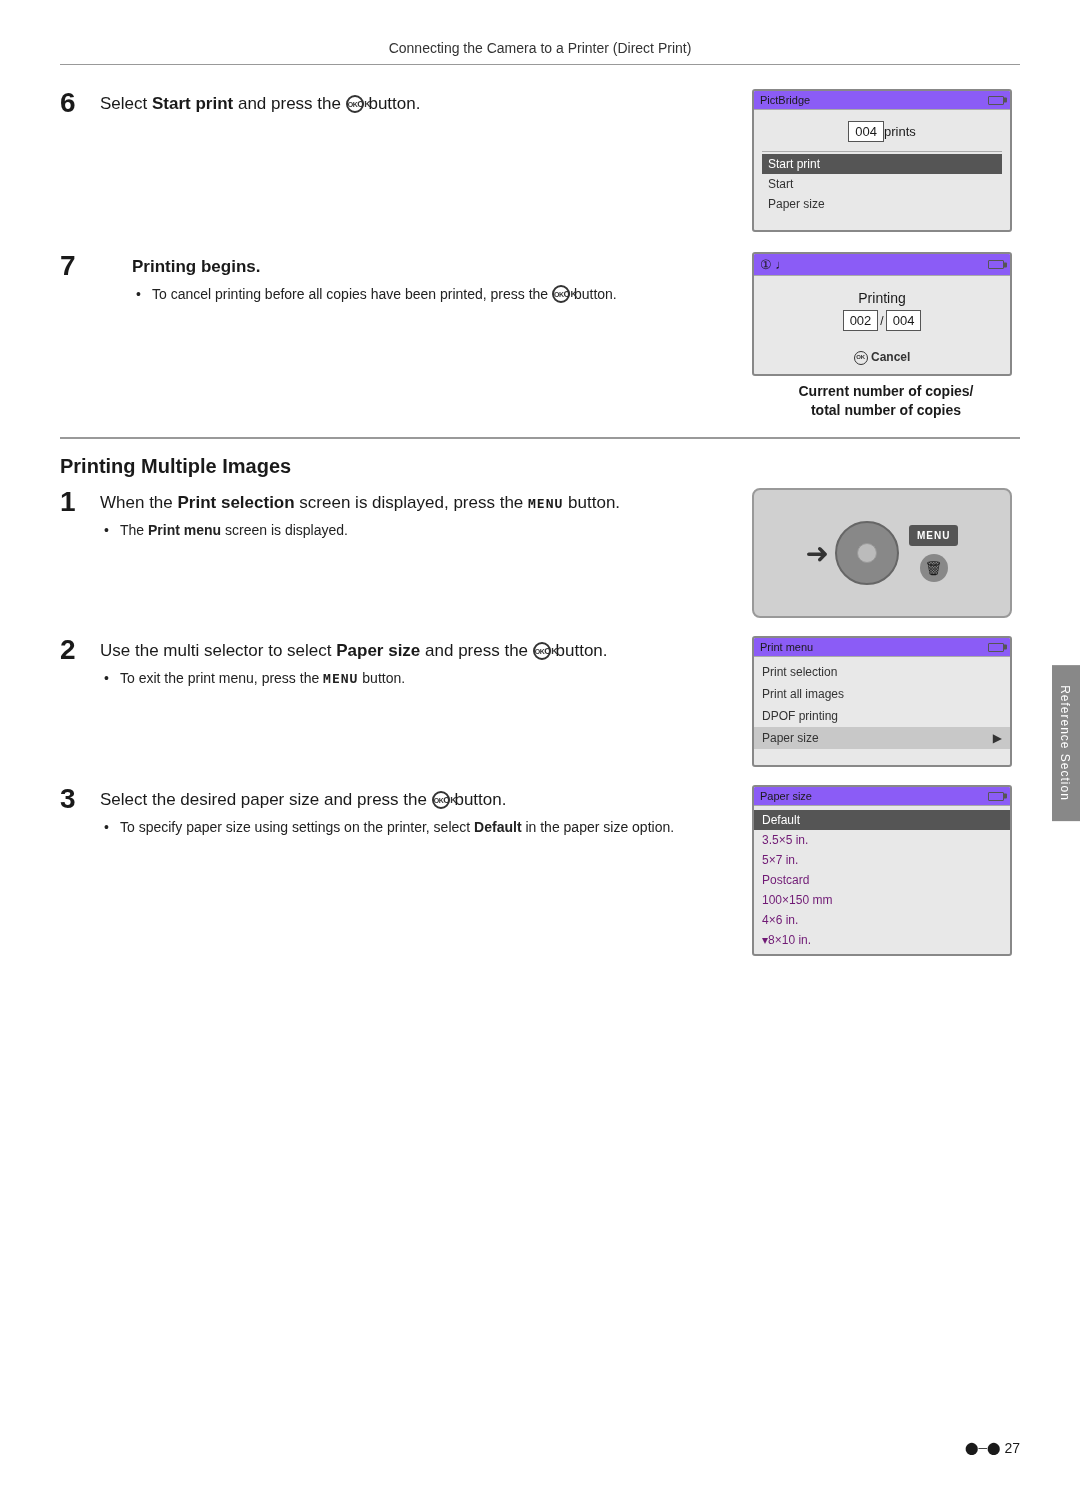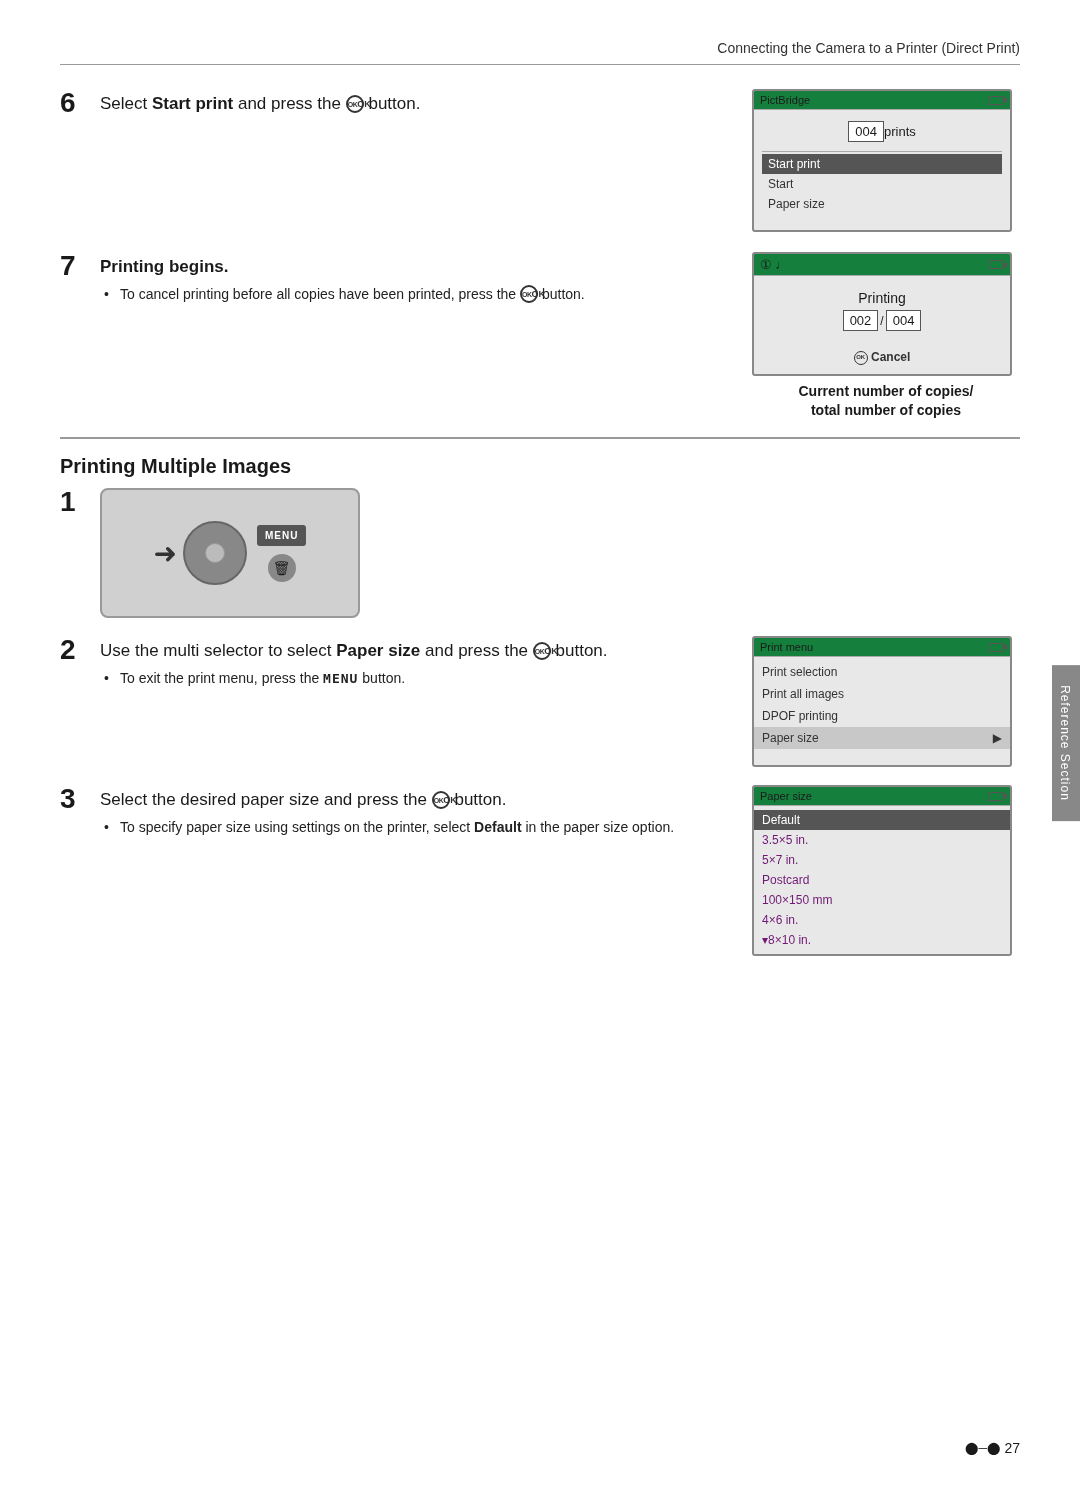--- a/index.html
+++ b/index.html
@@ -16,21 +16,21 @@
 
     .page-container {
       width: 1080px;
       height: 1486px;
       position: relative;
       padding: 40px 60px 40px 60px;
     }
 
     
     .page-header {
-      text-align: right;
+      text-align: center;
       font-size: 14px;
       color: #333;
       border-bottom: 1px solid #999;
       padding-bottom: 8px;
       margin-bottom: 24px;
     }
 
     
     .step-number {
       font-size: 28px;
@@ -106,21 +106,21 @@
     
     .camera-screen {
       border: 2px solid #888;
       background: #e8e8e8;
       border-radius: 3px;
       overflow: hidden;
       font-size: 12px;
     }
 
     .screen-header {
-      background: #15803d;
+      background: #8b5cf6;
       padding: 3px 6px;
       display: flex;
       justify-content: space-between;
       align-items: center;
       font-size: 11px;
       border-bottom: 1px solid #aaa;
     }
 
     .screen-battery {
       width: 16px;
@@ -443,21 +443,21 @@
           <div style="height:10px;"></div>
         </div>
       </div>
     </div>
   </div>
 
   <div class="step-row" style="margin-bottom:14px;">
     <div class="step-num-col">
       <span class="step-number">7</span>
     </div>
-    <div class="step-body-col" style="padding-top:4px;">
+    <div class="step-body-col" style="padding-top:4px;margin-left:32px;">
       <div class="step-title">
         <strong>Printing begins.</strong>
       </div>
       <ul class="step-bullets">
         <li>To cancel printing before all copies have been printed, press the <span class="ok-btn-icon">OK</span> button.</li>
       </ul>
     </div>
     <div class="step-img-col">
       <div class="camera-screen printing-screen">
         <div class="screen-header">
@@ -487,20 +487,28 @@
 
   <div class="divider"></div>
 
   <div class="section-heading">
     <strong>Printing Multiple Images</strong>
   </div>
 
   <div class="step-row" style="margin-bottom:18px;">
     <div class="step-num-col">
       <span class="step-number">1</span>
+    </div>
+    <div class="step-body-col" style="padding-top:4px;">
+      <div class="step-title">
+        <span>When the </span><strong>Print selection</strong><span> screen is displayed, press the</span> <span class="menu-text">MENU</span><span> button.</span>
+      </div>
+      <ul class="step-bullets">
+        <li>The <strong>Print menu</strong> screen is displayed.</li>
+      </ul>
     </div>
     <div class="step-img-col">
       <div class="camera-body">
         <span class="arrow-right">➜</span>
         <div class="camera-controls">
           <div class="dpad">
             <div class="dpad-circle">
               <div class="dpad-center"></div>
             </div>
           </div>

